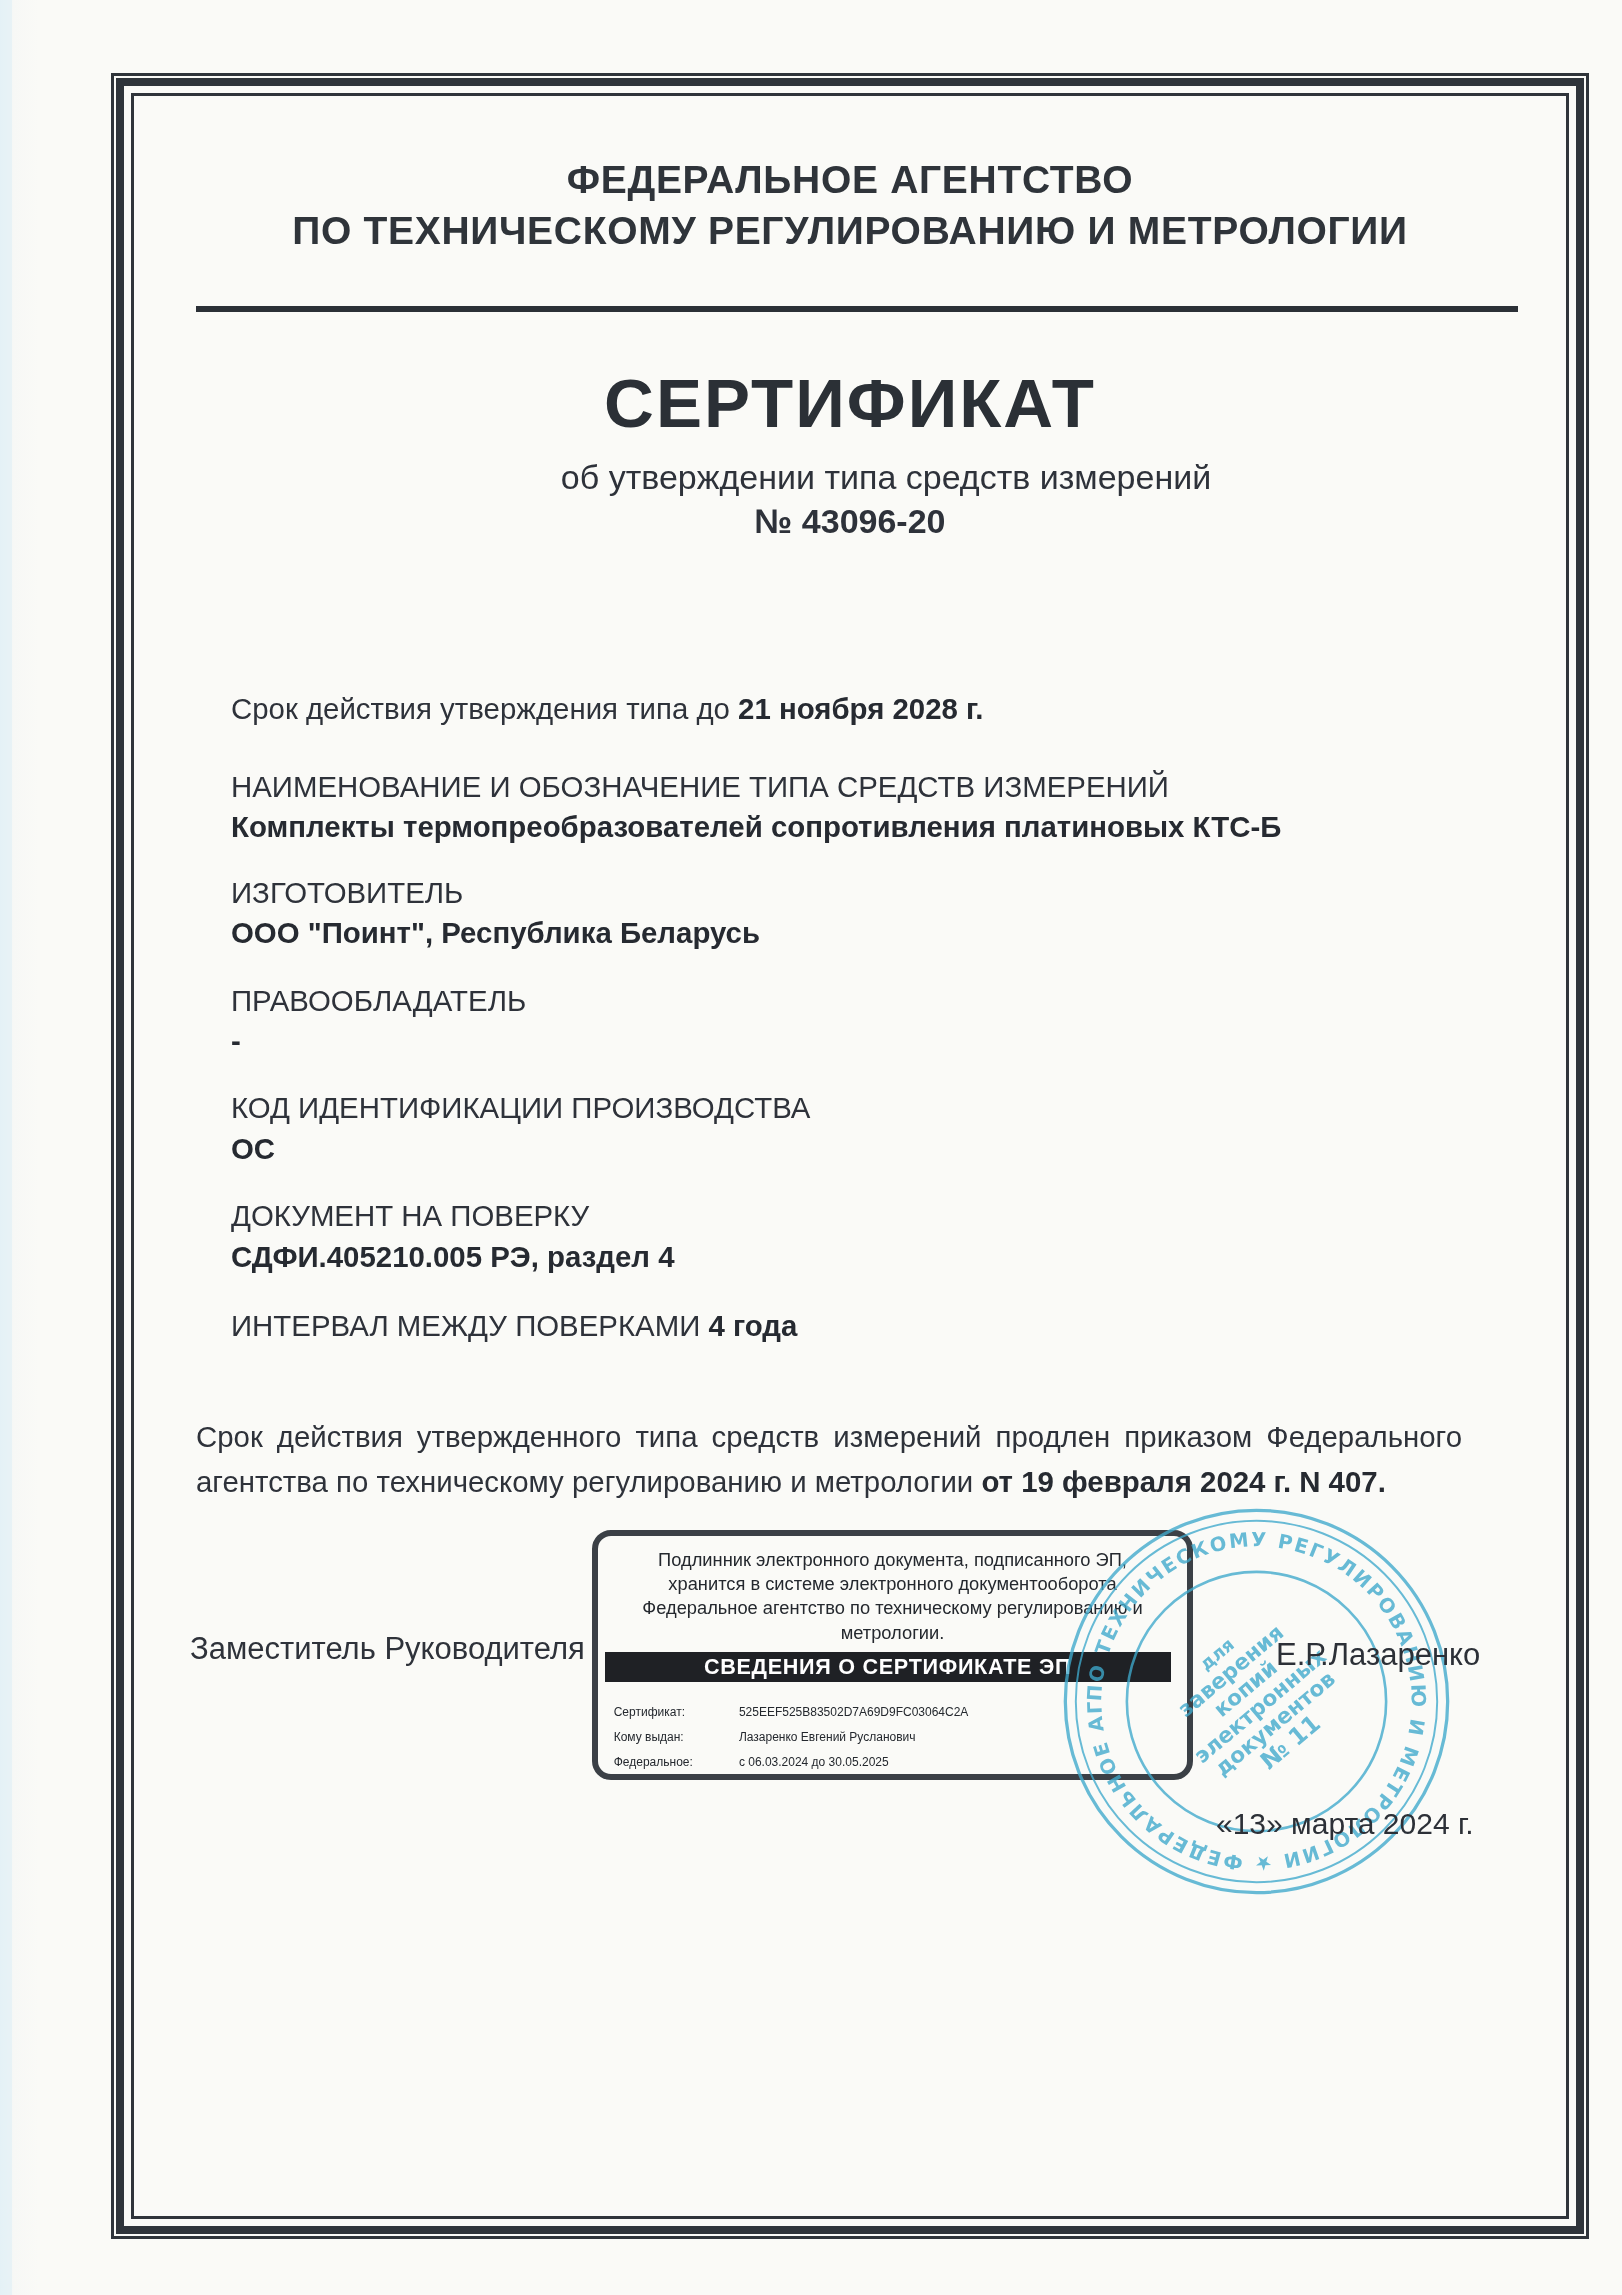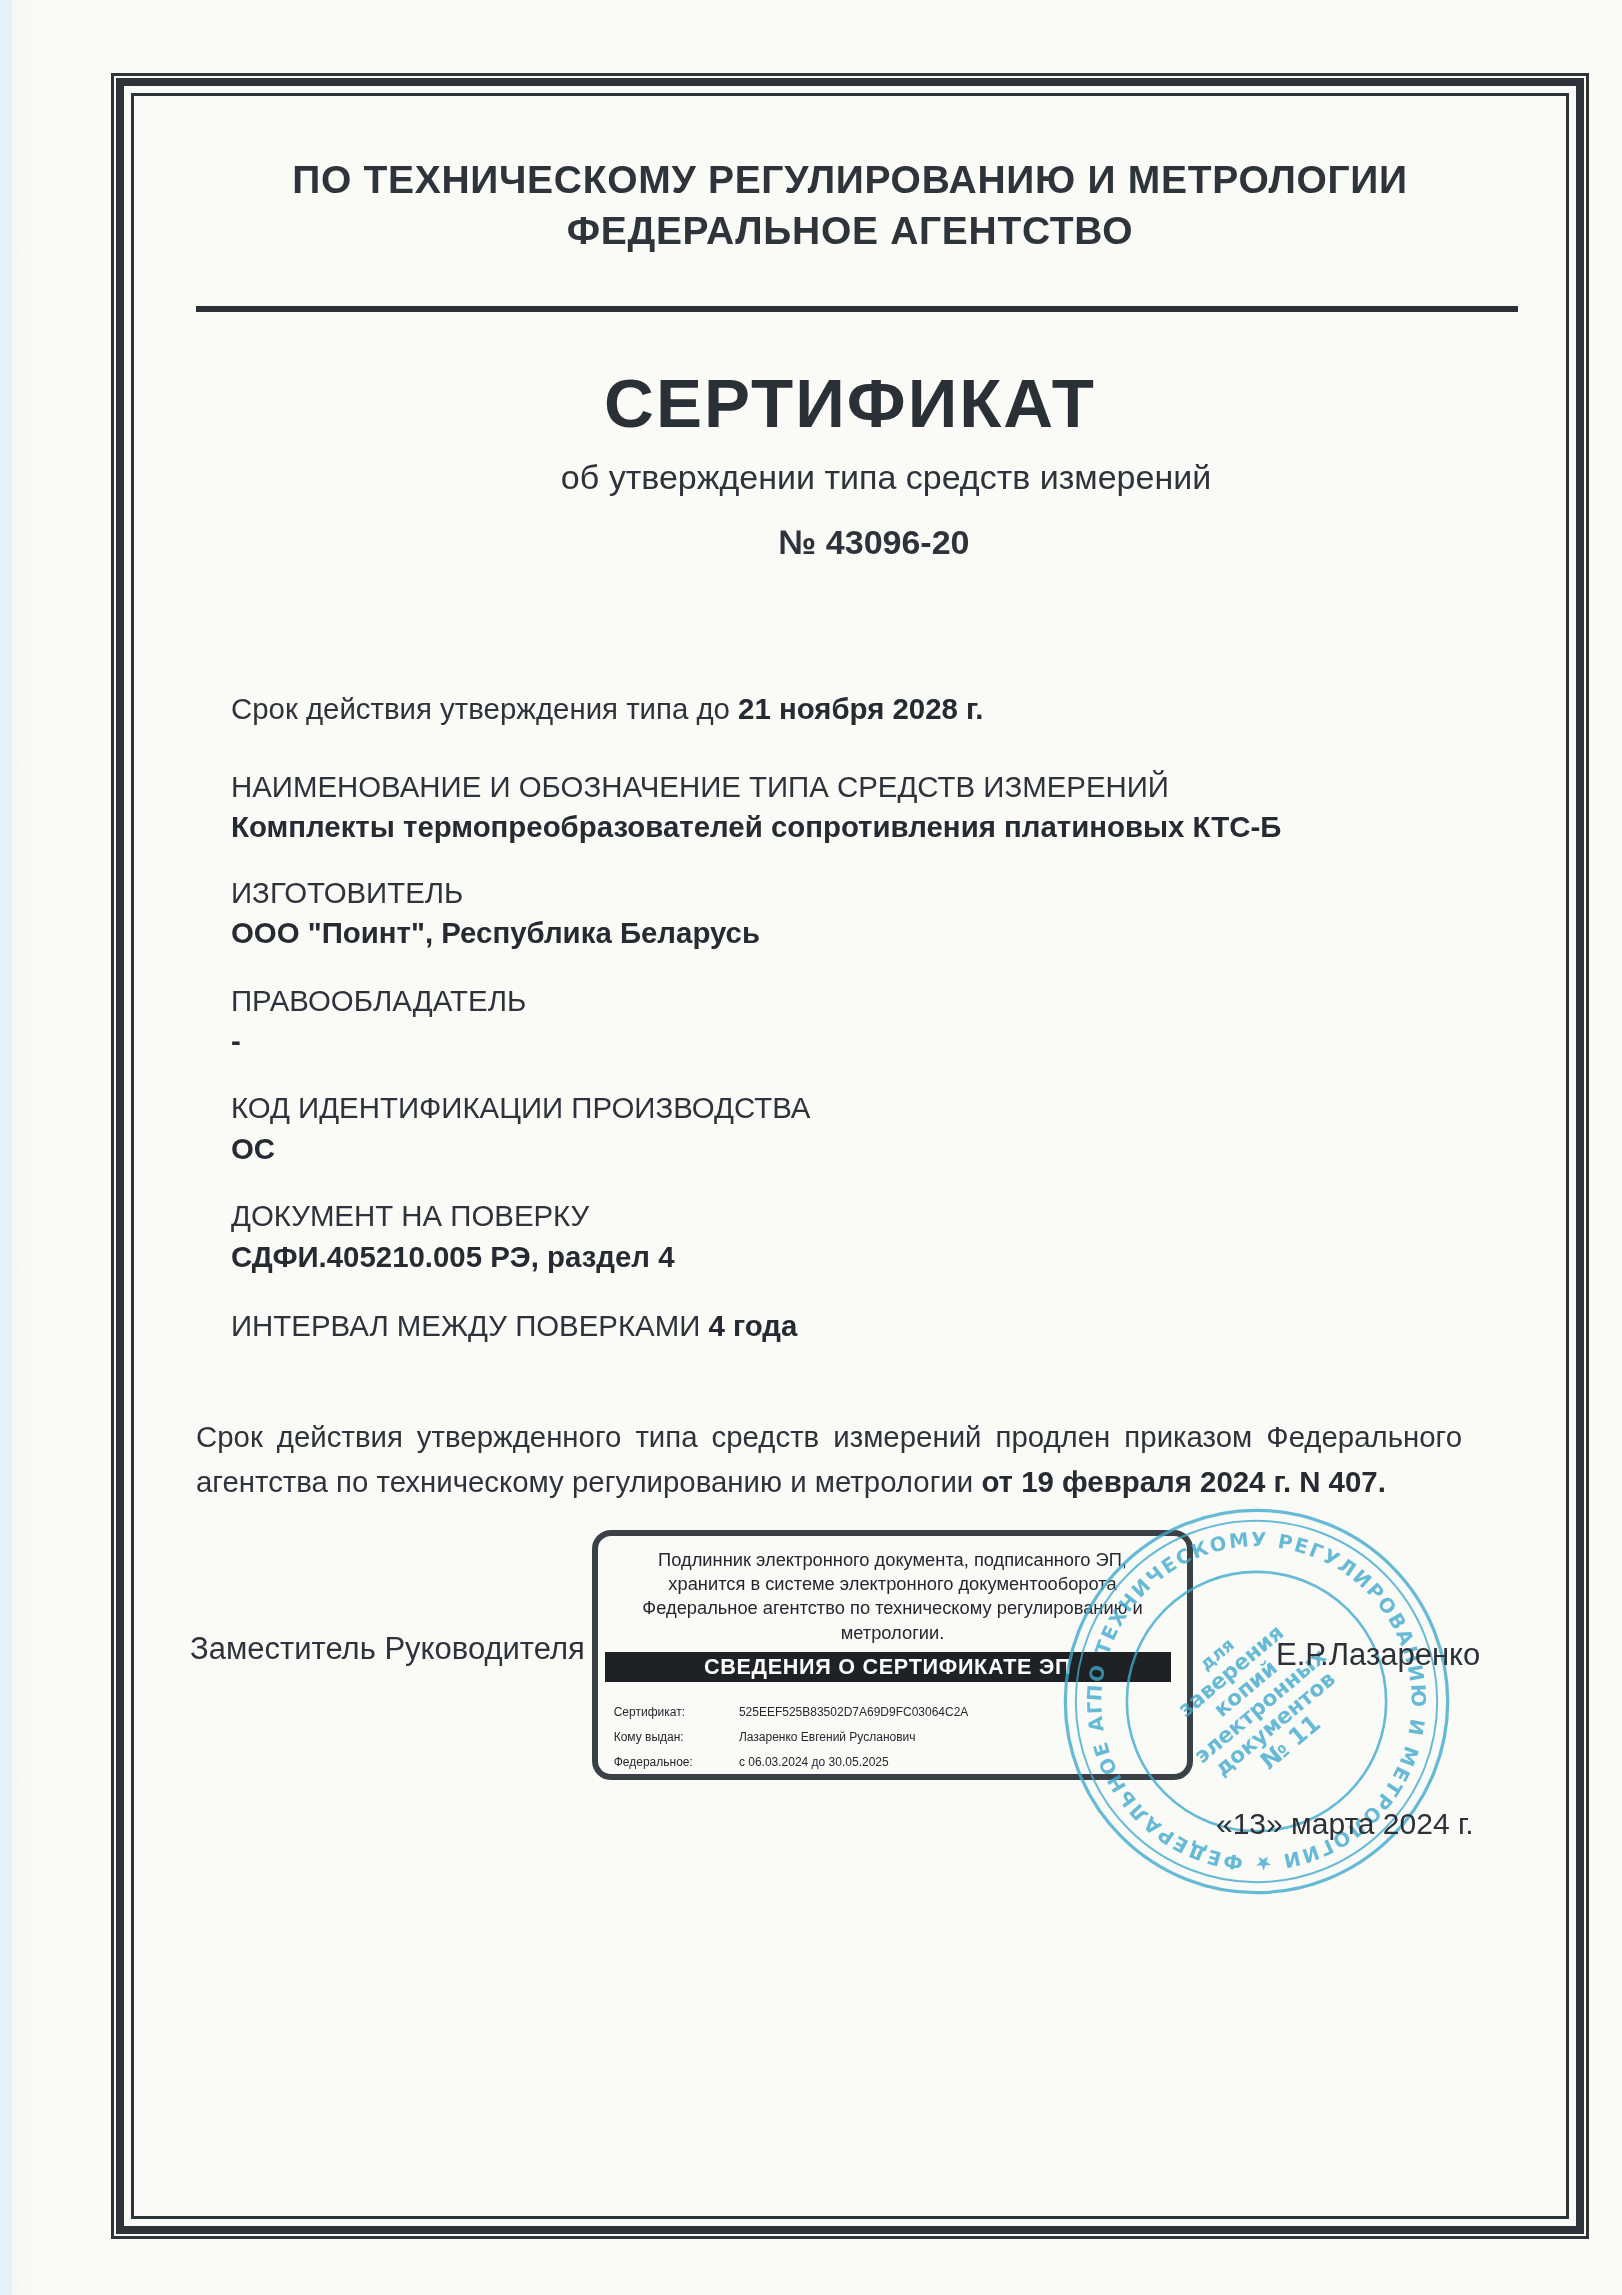--- a/index.html
+++ b/index.html
@@ -67,28 +67,28 @@
 <div class="page">
   <div class="scan-strip"></div>
 
   <div class="frame">
     <div class="f-outer"></div>
     <div class="f-mid"></div>
     <div class="f-inner"></div>
   </div>
 
   <div class="cline agency" style="top:154px;">
+    <div>ФЕДЕРАЛЬНОЕ АГЕНТСТВО</div>
     <div>ПО ТЕХНИЧЕСКОМУ РЕГУЛИРОВАНИЮ И МЕТРОЛОГИИ</div>
-    <div>ФЕДЕРАЛЬНОЕ АГЕНТСТВО</div>
   </div>
   <div class="rule"></div>
 
   <div class="cline doc-title" style="top:364px;">СЕРТИФИКАТ</div>
   <div class="cline doc-subtitle" style="top:458px;">об утверждении типа средств измерений</div>
-  <div class="cline doc-number" style="top:523px;padding-left:24px;">№ 43096-20</div>
+  <div class="cline doc-number" style="top:502px;">№ 43096-20</div>
 
   <div class="line" style="top:692px;">
     <span>Срок действия утверждения типа до </span><b>21 ноября 2028 г.</b>
   </div>
 
   <div class="line val" style="top:810px;">Комплекты термопреобразователей сопротивления платиновых КТС-Б</div>
   <div class="line lab" style="top:770px;">НАИМЕНОВАНИЕ И ОБОЗНАЧЕНИЕ ТИПА СРЕДСТВ ИЗМЕРЕНИЙ</div>
 
   <div class="line lab" style="top:876px;">ИЗГОТОВИТЕЛЬ</div>
   <div class="line val" style="top:916px;">ООО "Поинт", Республика Беларусь</div>

